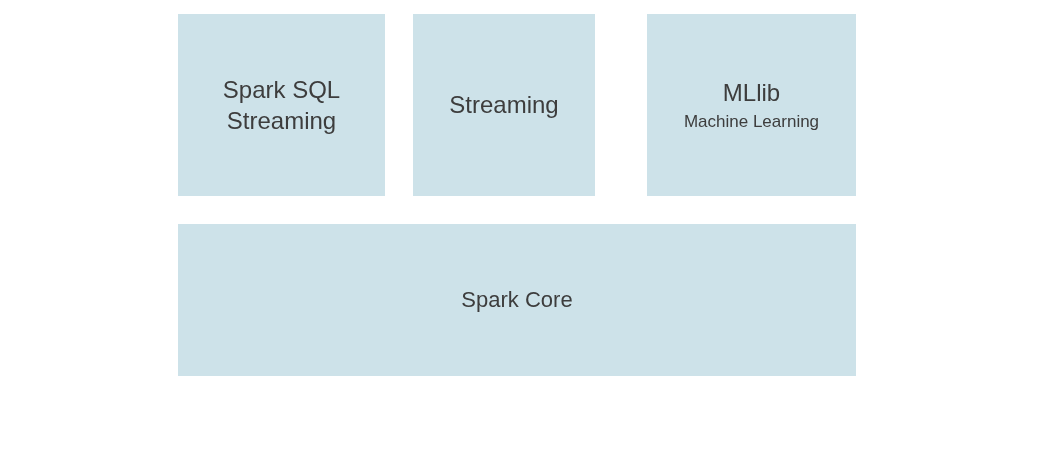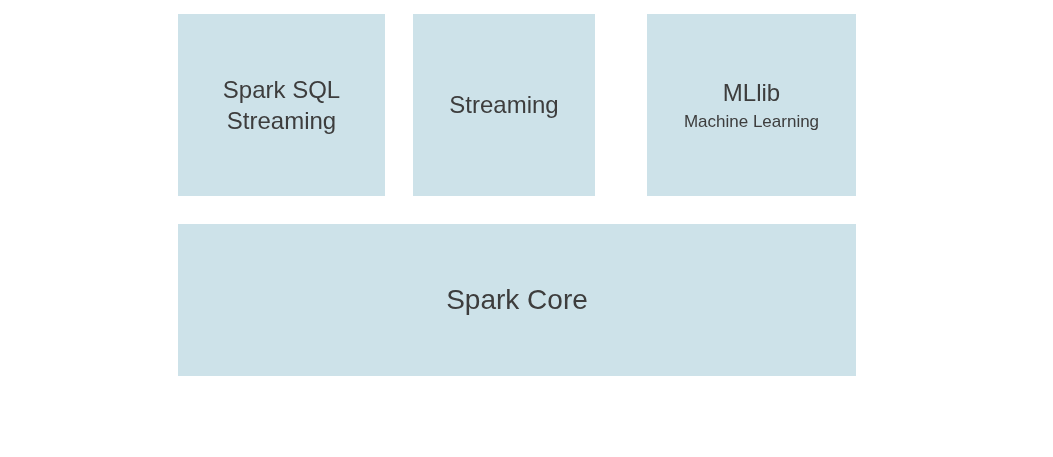--- a/index.html
+++ b/index.html
@@ -30,21 +30,21 @@
   .box-sql       { left: 178px; top: 14px;  width: 207px; height: 182px; }
   .box-streaming { left: 413px; top: 14px;  width: 182px; height: 182px; }
   .box-mllib     { left: 647px; top: 14px;  width: 209px; height: 182px; text-align: right; }
   .box-core      { left: 178px; top: 224px; width: 678px; height: 152px; }
 
   .label {
     font-size: 24px;
     line-height: 1.3;
   }
   .label-core {
-    font-size: 28px;
+    font-size: 22px;
   }
   .sublabel {
     font-size: 17px;
     line-height: 1.4;
     margin-top: 2px;
   }
 </style>
 </head>
 <body>
 

